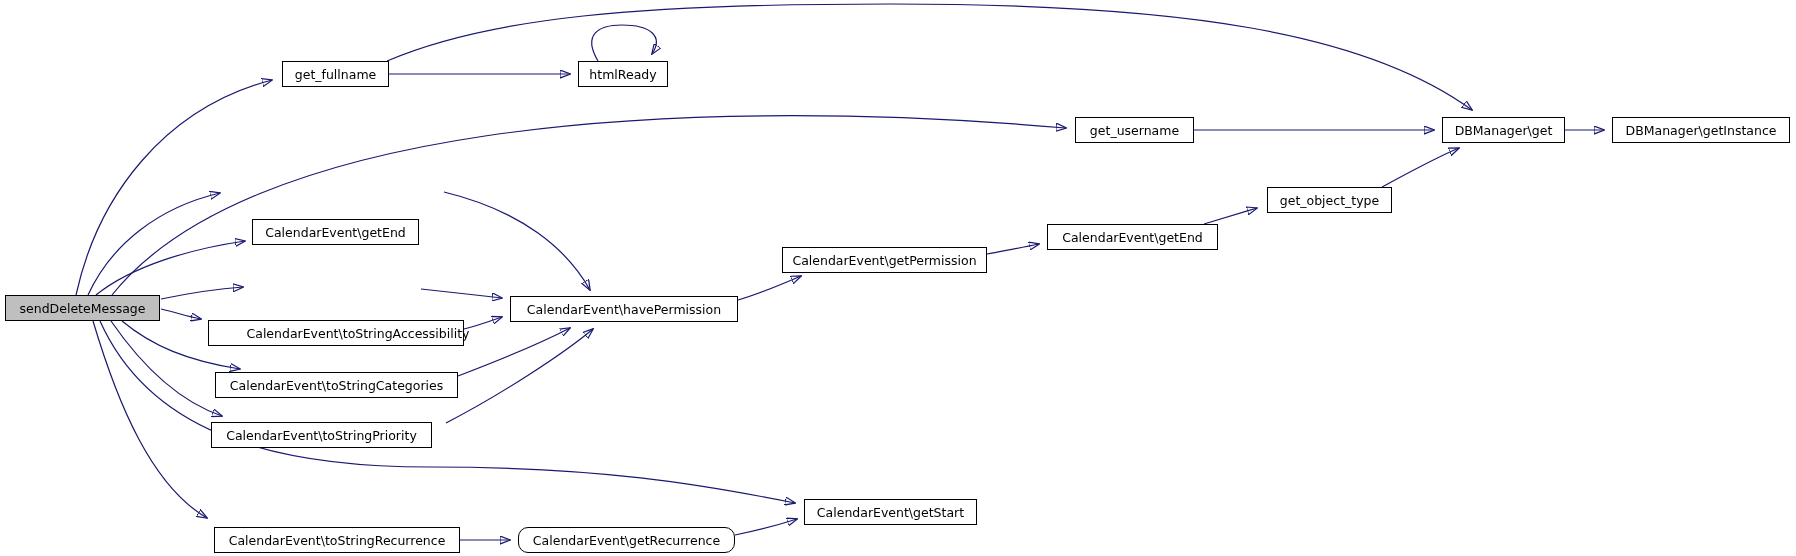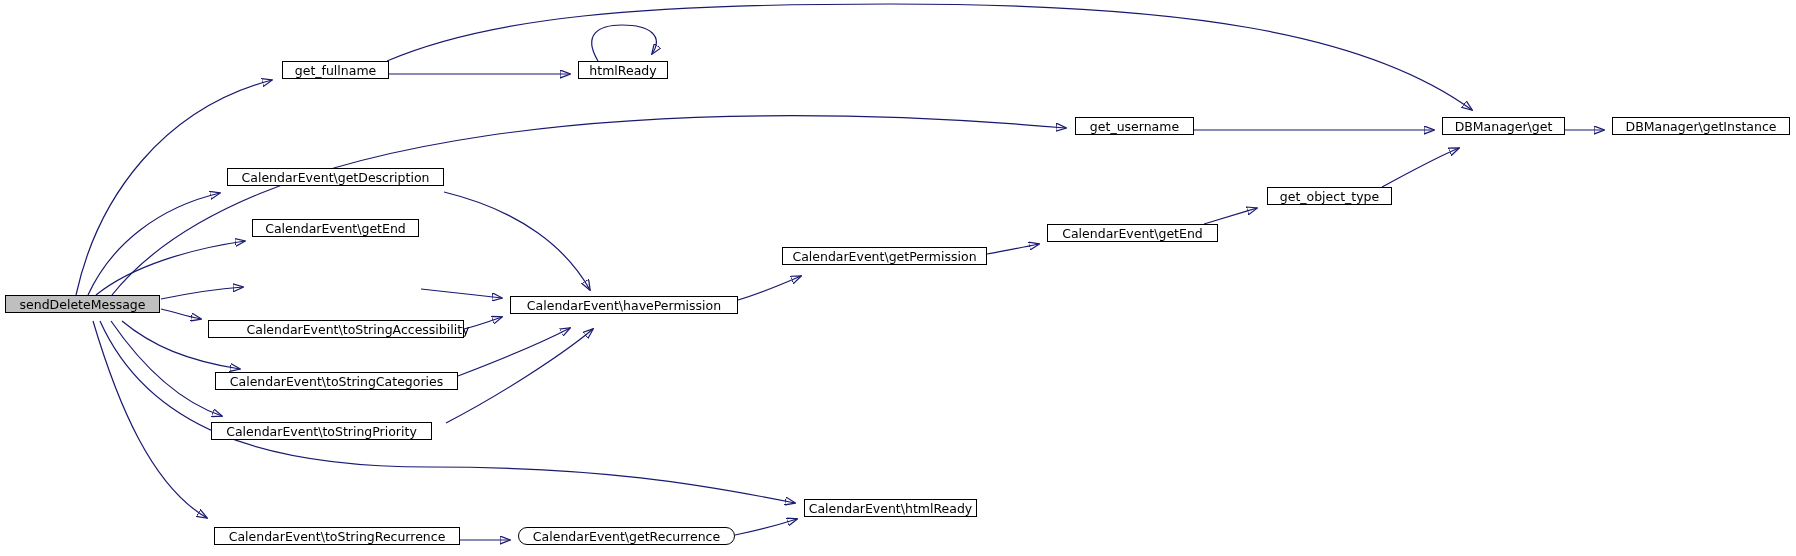--- a/index.html
+++ b/index.html
@@ -14,21 +14,21 @@
   #edges path{fill:none;stroke:#191970;stroke-width:1.2px;}
   .node{
     position:absolute;
     box-sizing:border-box;
     border:1px solid #000000;
     background:#ffffff;
     color:#000000;
     font-size:12.5px;
     display:flex;align-items:center;justify-content:center;
     white-space:nowrap;
-    height:18px;
+    height:26px;
     cursor:pointer;
   }
   .node.root{background:#bfbfbf;border-width:1.5px;cursor:default;}
 </style>
 </head>
 <body>
 
 <div id="canvas">
 
   <svg id="edges" viewBox="0 0 1796 556" xmlns="http://www.w3.org/2000/svg">
@@ -68,22 +68,21 @@
   <div class="node root" style="left:5px;   top:295px; width:155px;">sendDeleteMessage</div>
   <div class="node" style="left:282px; top:61px;  width:107px;">get_fullname</div>
   <div class="node" style="left:578px; top:61px;  width:90px;">htmlReady</div>
   <div class="node" style="left:1075px;top:117px; width:119px;">get_username</div>
   <div class="node" style="left:1442px;top:117px; width:123px;">DBManager\get</div>
   <div class="node" style="left:1612px;top:117px; width:178px;">DBManager\getInstance</div>
   <div class="node" style="left:1267px;top:187px; width:125px;">get_object_type</div>
   <div class="node" style="left:1047px;top:224px; width:171px;">CalendarEvent\getEnd</div>
   <div class="node" style="left:782px; top:247px; width:205px;">CalendarEvent\getPermission</div>
   <div class="node" style="left:510px; top:296px; width:228px;">CalendarEvent\havePermission</div>
-  <div class="node" style="left:227px; top:168px; width:217px;">CalendarEvent\getDescription</div>
   <div class="node" style="left:252px; top:219px; width:167px;">CalendarEvent\getEnd</div>
   <div class="node" style="left:208px; top:320px; width:256px;padding-left:44px;">CalendarEvent\toStringAccessibility</div>
   <div class="node" style="left:215px; top:372px; width:243px;">CalendarEvent\toStringCategories</div>
   <div class="node" style="left:211px; top:422px; width:221px;">CalendarEvent\toStringPriority</div>
   <div class="node" style="left:214px; top:527px; width:246px;">CalendarEvent\toStringRecurrence</div>
   <div class="node" style="left:518px; top:527px; width:217px;border-radius:10px;">CalendarEvent\getRecurrence</div>
-  <div class="node" style="left:804px; top:499px; width:173px;">CalendarEvent\htmlReady</div>
+  <div class="node" style="left:804px; top:499px; width:173px;">CalendarEvent\getStart</div>
 
 </div>
 
 </body></html>

